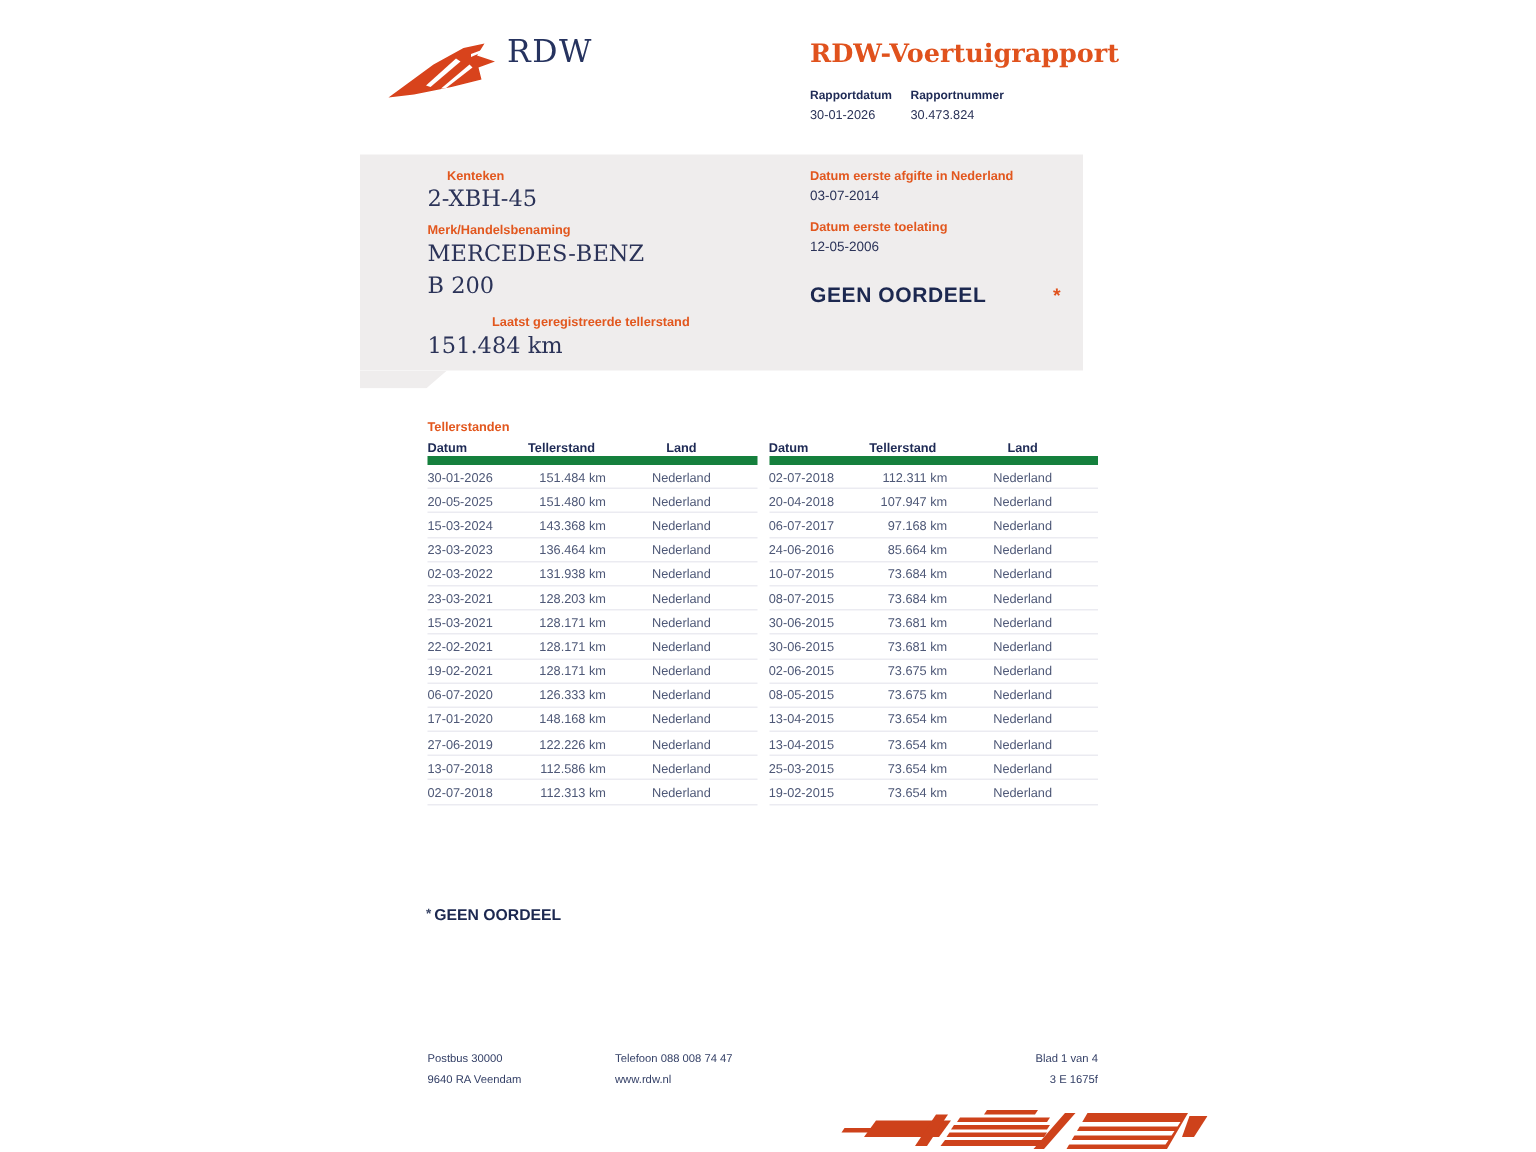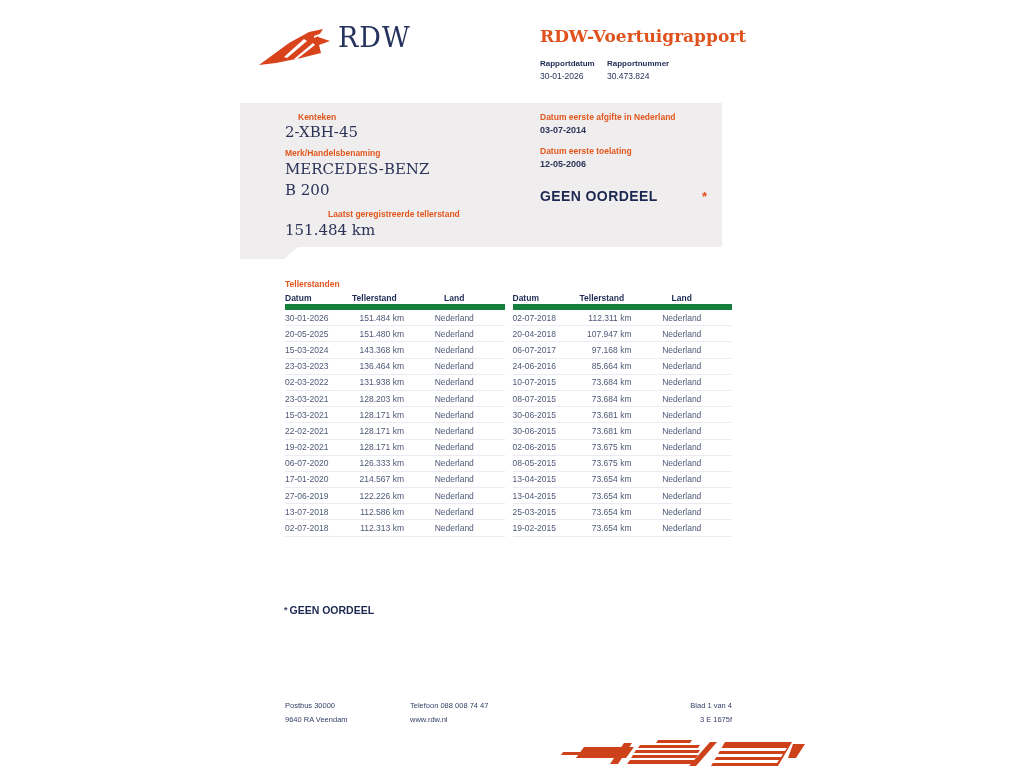--- a/index.html
+++ b/index.html
@@ -2,36 +2,36 @@
 <html><head>
 <meta charset="utf-8">
 <style>
   html,body{margin:0;padding:0;background:#ffffff;}
   #page{position:relative;width:1024px;height:768px;background:#ffffff;overflow:hidden;
         font-family:"Liberation Sans",sans-serif;color:#2B3358;}
   .abs{position:absolute;}
 
   
   #logo-wing{left:256px;top:26px;width:78px;height:45px;}
-  #logo-text{left:338px;top:22px;font-family:"DejaVu Serif",serif;font-size:27px;
+  #logo-text{left:338px;top:22px;font-family:"DejaVu Serif",serif;font-size:21px;
              color:#26335F;letter-spacing:1px;}
   #doc-title{left:540px;top:26px;font-family:"DejaVu Serif",serif;font-weight:bold;
              font-size:17px;color:#E0521D;margin:0;}
   .meta-label{font-size:8px;font-weight:bold;color:#1E2A55;}
   .meta-value{font-size:8.5px;color:#2B3358;margin-top:3px;}
   #meta-date{left:540px;top:59px;}
   #meta-number{left:607px;top:59px;}
 
   
   #vbox{left:240px;top:103px;width:482px;height:144px;background:#EFEDED;}
   #vbox-tab{left:240px;top:247px;width:58px;height:12px;background:#EFEDED;
             clip-path:polygon(0 0,100% 0,76% 100%,0 100%);}
   .field-label{font-size:8.5px;font-weight:bold;color:#E2571E;}
   .field-value-serif{font-family:"DejaVu Serif",serif;font-size:15px;color:#2B3358;line-height:21px;}
-  .field-value-sans{font-size:9px;color:#2B3358;font-weight:bold;}
+  .field-value-sans{font-size:9px;color:#2B3358;}
   #f-kenteken-label{left:285px;top:112px;padding-left:13px;}
   #f-kenteken{left:285px;top:122px;}
   #f-merk-label{left:285px;top:148px;}
   #f-merk{left:285px;top:159px;width:155px;}
   #f-teller-label{left:285px;top:209px;padding-left:43px;}
   #f-teller{left:285px;top:220px;}
   #f-afgifte-label{left:540px;top:112px;}
   #f-afgifte{left:540px;top:125px;}
   #f-toelating-label{left:540px;top:146px;}
   #f-toelating{left:540px;top:159px;}
@@ -175,21 +175,21 @@
         </div>
 
         <div class="trow">
           <span class="c-d">06-07-2020</span>
           <span class="c-km">126.333 km</span>
           <span class="c-land">Nederland</span>
         </div>
 
         <div class="trow">
           <span class="c-d">17-01-2020</span>
-          <span class="c-km">214.567 km</span>
+          <span class="c-km">148.168 km</span>
           <span class="c-land">Nederland</span>
         </div>
 
         <div class="trow">
           <span class="c-d">27-06-2019</span>
           <span class="c-km">122.226 km</span>
           <span class="c-land">Nederland</span>
         </div>
 
         <div class="trow">

